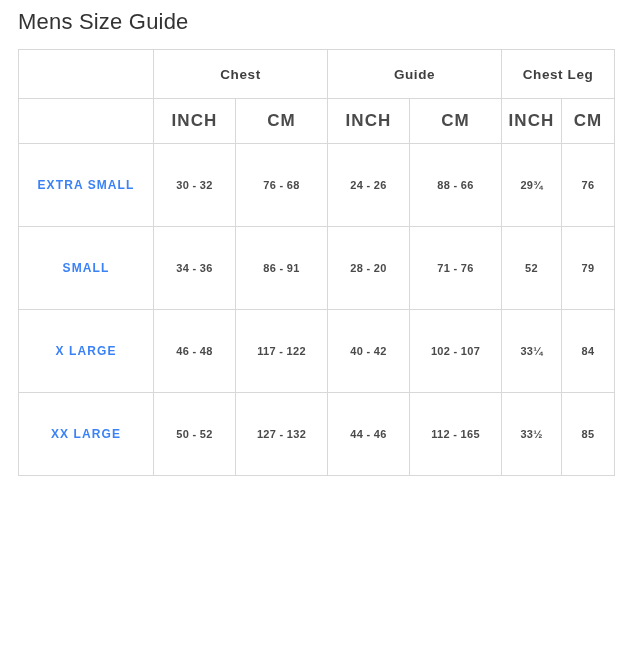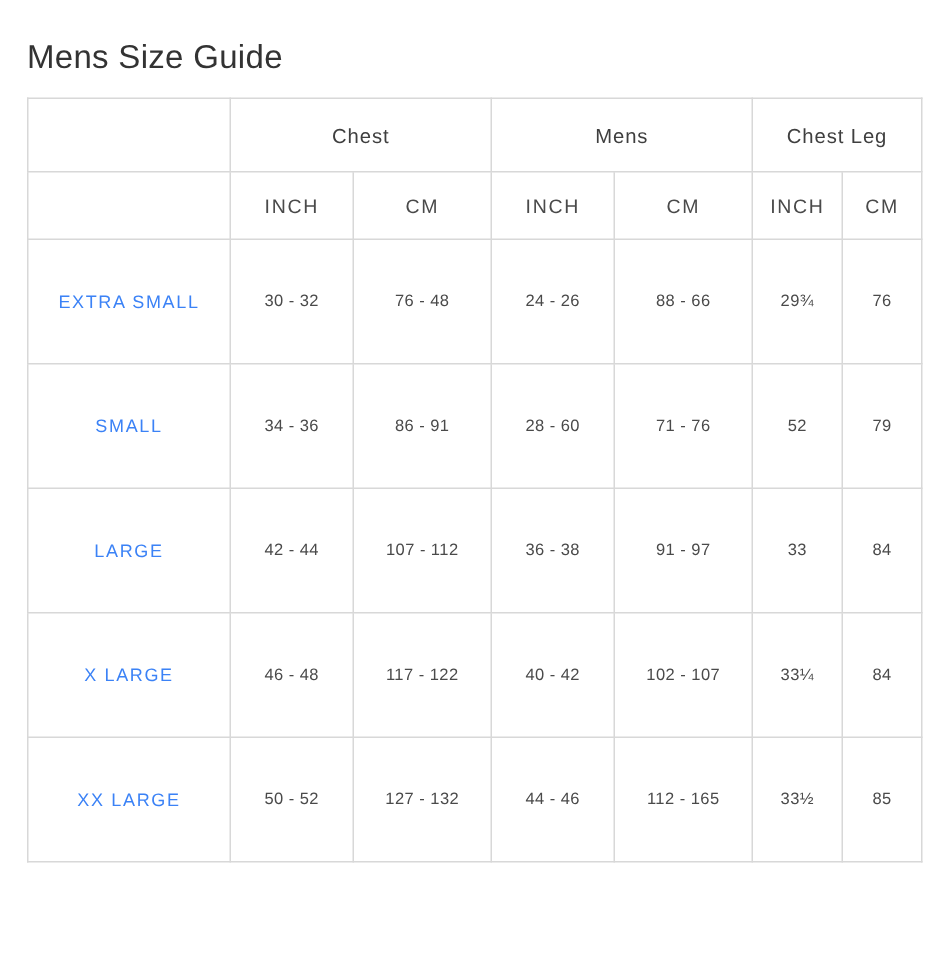--- a/index.html
+++ b/index.html
@@ -19,43 +19,43 @@
     width: 631px;
     height: 651px;
     box-sizing: border-box;
     padding: 0;
   }
   .page-title {
     font-size: 22px;
     font-weight: 400;
     color: #333333;
     letter-spacing: 0.2px;
-    margin: 25px 0 0 18px;
+    margin: 9px 0 0 18px;
   }
   table.size-table {
     border-collapse: collapse;
     margin: 14px 0 0 18px;
     width: 596px;
     table-layout: fixed;
   }
   table.size-table td, table.size-table th {
     border: 1px solid #d8d8d8;
     text-align: center;
     vertical-align: middle;
-    font-weight: 400;
+    font-weight: 700;
     padding: 0;
   }
   .hdr-group {
     font-size: 13.5px;
     color: #3f3f3f;
     letter-spacing: 0.6px;
     height: 48px;
   }
   .hdr-unit {
-    font-size: 13px;
+    font-size: 17px;
     color: #4a4a4a;
     letter-spacing: 1.1px;
     height: 44px;
   }
   .corner-cell {
     border-left: 1px solid #d8d8d8;
   }
   .row-label {
     font-size: 12px;
     font-weight: bold;
@@ -90,60 +90,51 @@
       <col class="c-cm1">
       <col class="c-in2">
       <col class="c-cm2">
       <col class="c-in3">
       <col class="c-cm3">
     </colgroup>
     <thead>
       <tr>
         <th class="corner-cell"></th>
         <th class="hdr-group" colspan="2">Chest</th>
-        <th class="hdr-group" colspan="2">Mens</th>
+        <th class="hdr-group" colspan="2">Guide</th>
         <th class="hdr-group" colspan="2">Chest Leg</th>
       </tr>
       <tr>
         <th></th>
         <th class="hdr-unit">INCH</th>
         <th class="hdr-unit">CM</th>
         <th class="hdr-unit">INCH</th>
         <th class="hdr-unit">CM</th>
         <th class="hdr-unit">INCH</th>
         <th class="hdr-unit">CM</th>
       </tr>
     </thead>
     <tbody>
       <tr>
         <td class="row-label">EXTRA SMALL</td>
         <td class="val">30 - 32</td>
-        <td class="val">76 - 48</td>
+        <td class="val">76 - 68</td>
         <td class="val">24 - 26</td>
         <td class="val">88 - 66</td>
         <td class="val">29¾</td>
         <td class="val">76</td>
       </tr>
       <tr>
         <td class="row-label">SMALL</td>
         <td class="val">34 - 36</td>
         <td class="val">86 - 91</td>
-        <td class="val">28 - 60</td>
+        <td class="val">28 - 20</td>
         <td class="val">71 - 76</td>
         <td class="val">52</td>
         <td class="val">79</td>
-      </tr>
-      <tr>
-        <td class="row-label">LARGE</td>
-        <td class="val">42 - 44</td>
-        <td class="val">107 - 112</td>
-        <td class="val">36 - 38</td>
-        <td class="val">91 - 97</td>
-        <td class="val">33</td>
-        <td class="val">84</td>
       </tr>
       <tr>
         <td class="row-label">X LARGE</td>
         <td class="val">46 - 48</td>
         <td class="val">117 - 122</td>
         <td class="val">40 - 42</td>
         <td class="val">102 - 107</td>
         <td class="val">33¼</td>
         <td class="val">84</td>
       </tr>

